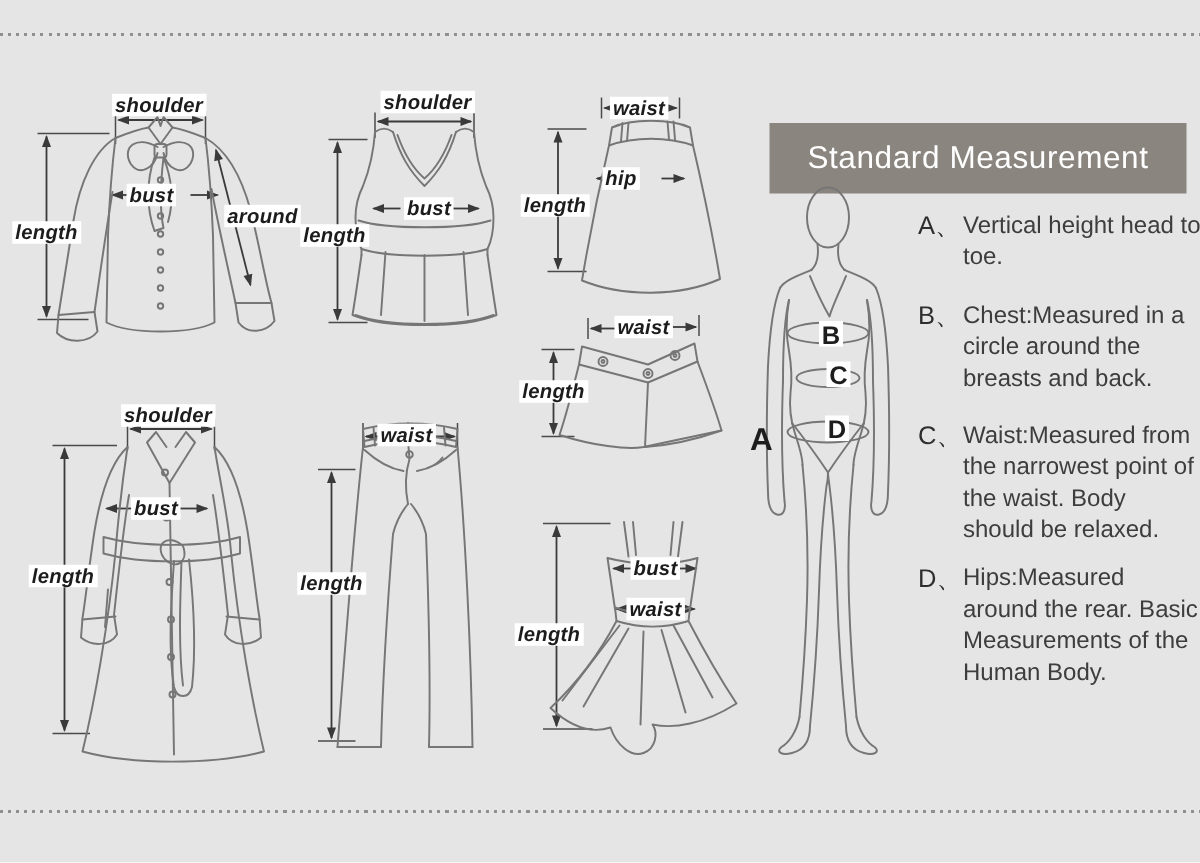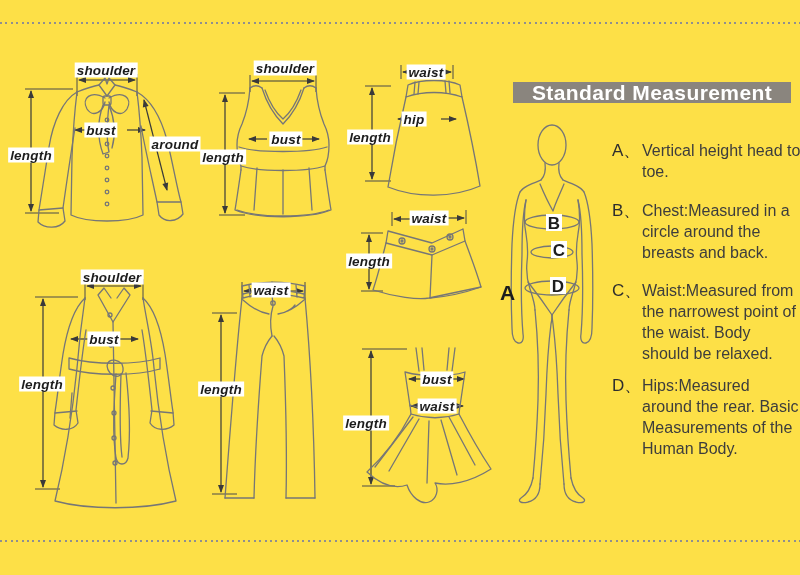--- a/index.html
+++ b/index.html
@@ -1,30 +1,30 @@
 <!DOCTYPE html>
 <html><head>
 <meta charset="utf-8">
 <style>
   html,body{margin:0;padding:0;background:#fff;}
-  .stage{position:relative;width:800px;height:575px;background:#fde047;overflow:hidden;
+  .stage{position:relative;width:800px;height:575px;background:#e5e5e5;overflow:hidden;
          font-family:"Liberation Sans",sans-serif;}
   .dotline{position:absolute;left:0;width:800px;height:2px;
            background:repeating-linear-gradient(90deg,#8f8f8f 0 2px,transparent 2px 5.4px);}
   .dot-top{top:22px;}
   .dot-bottom{top:540px;}
   svg.draw{position:absolute;overflow:visible;}
   .g{stroke:#767676;fill:none;stroke-width:1.3;stroke-linecap:round;stroke-linejoin:round;}
   .a{stroke:#3a3a3a;fill:none;stroke-width:1.2;}
   .tick{stroke:#4a4a4a;fill:none;stroke-width:1;}
   .lbl{position:absolute;transform:translate(-50%,-50%);font-style:italic;font-weight:bold;
        font-size:13.5px;color:#1c1c1c;background:#fff;padding:0 2px;white-space:nowrap;
        letter-spacing:.2px;z-index:3;}
-  .banner{position:absolute;left:513px;top:82px;width:278px;height:21px;background:#8a857e;
-          color:#fff;font-weight:bold;font-size:21px;letter-spacing:.4px;
+  .banner{position:absolute;left:513px;top:82px;width:278px;height:47px;background:#8a857e;
+          color:#fff;font-weight:normal;font-size:21px;letter-spacing:.4px;
           display:flex;align-items:center;justify-content:center;}
   .notes{position:absolute;left:612px;top:140px;width:190px;color:#3d3d3d;
          font-size:16px;line-height:21px;}
   .note{display:flex;}
   .note-a{margin-bottom:18px;}
   .note-b{margin-bottom:17px;}
   .note-c{margin-bottom:11px;}
   .note-key{width:30px;flex:0 0 30px;font-size:17px;color:#2e2e2e;}
   .note-text{flex:1;}
   .bl{font-family:"Liberation Sans",sans-serif;font-size:17px;font-weight:bold;fill:#1d1d1d;}

